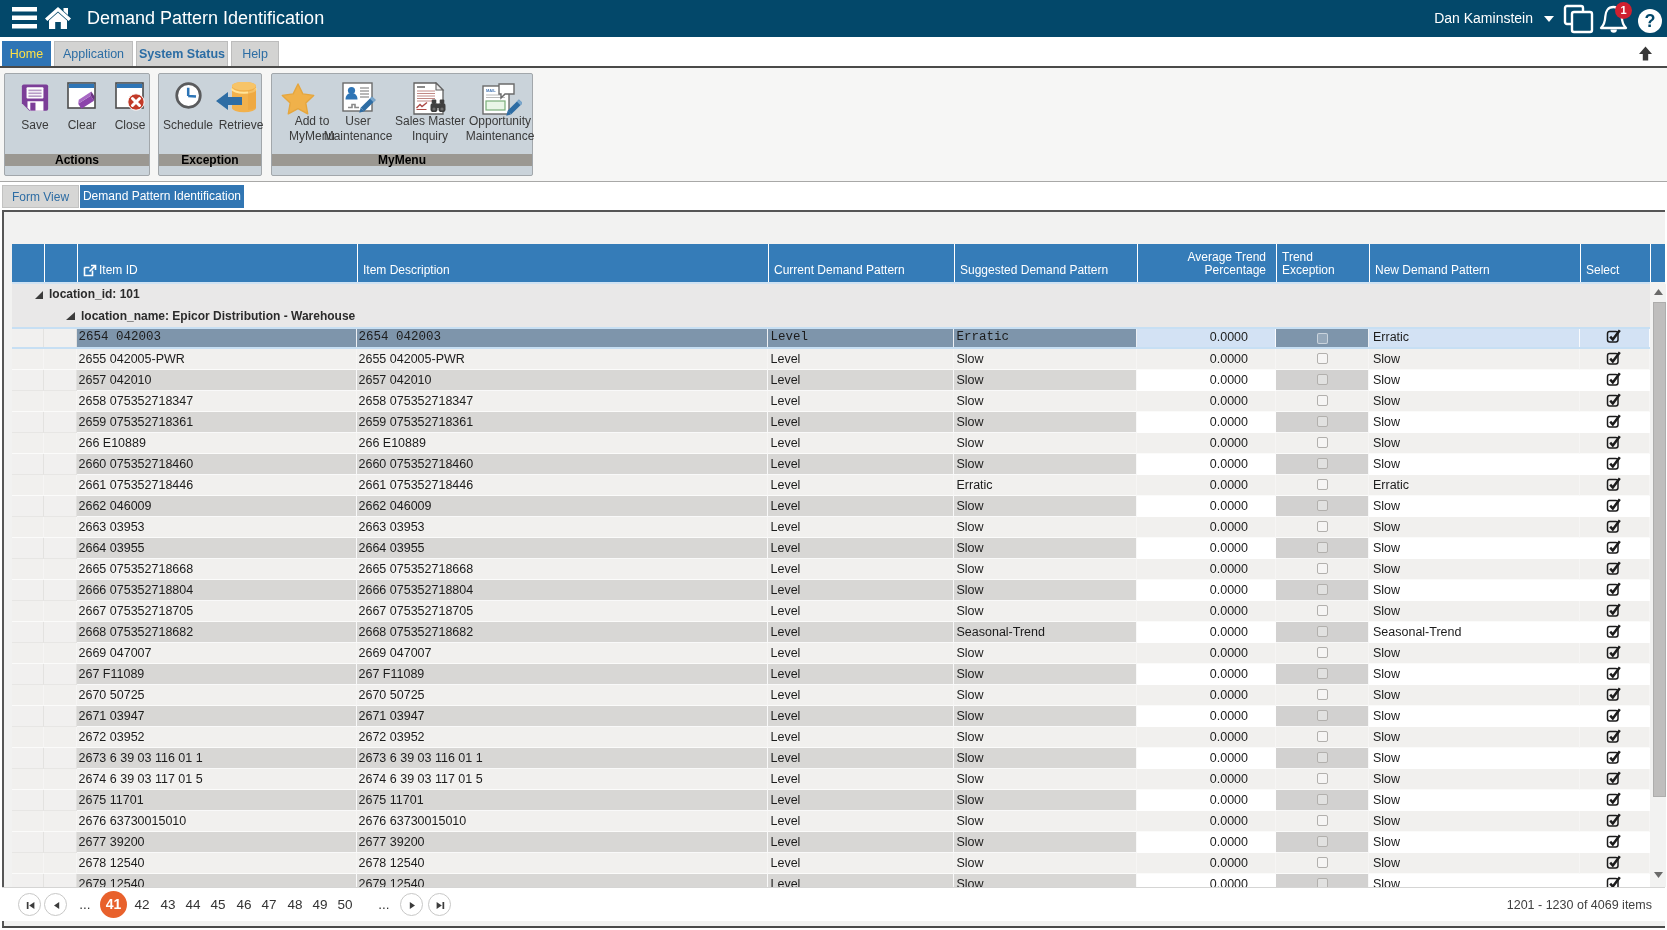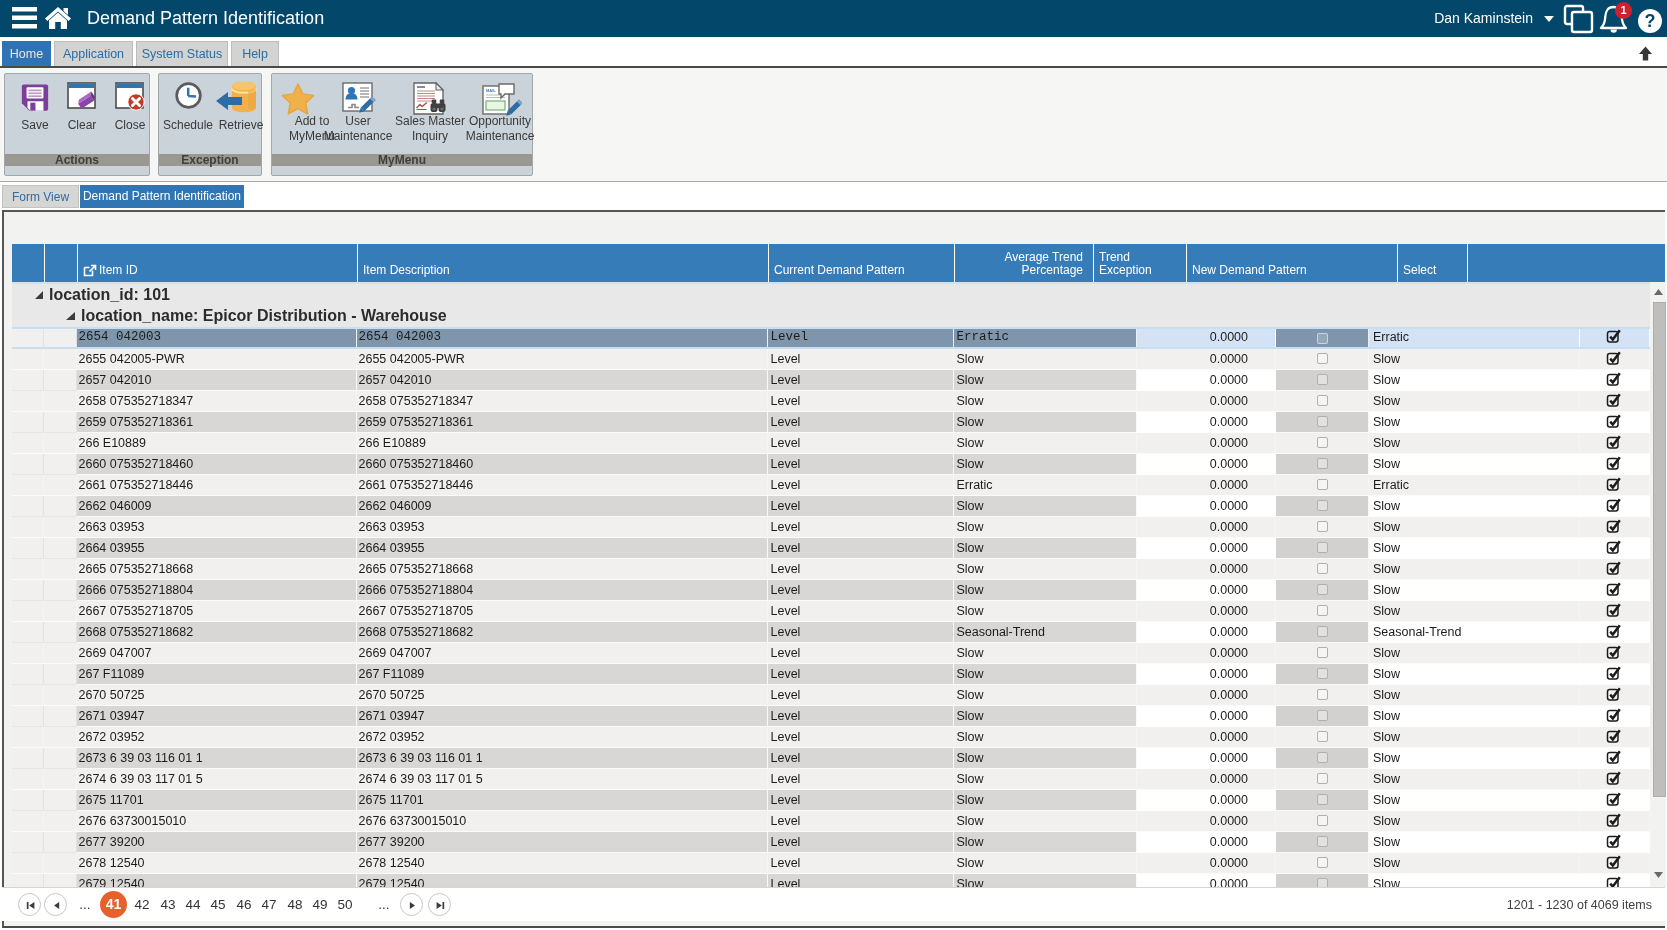--- a/index.html
+++ b/index.html
@@ -18,30 +18,30 @@
 #bellic { position:absolute; left:1597px; top:4px; }
 #badge { position:absolute; left:1615px; top:2px; width:17px; height:17px; border-radius:50%;
   background:#cf2030; color:#fff; font-size:11px; font-weight:bold; text-align:center; line-height:17px; }
 #helpc { position:absolute; left:1638px; top:9px; width:24px; height:24px; border-radius:50%;
   background:#fff; color:#03486a; font-weight:bold; font-size:18px; text-align:center; line-height:24px; }
 
 
 #menutabs { position:absolute; left:0; top:37px; width:1667px; height:29px; background:#fff; }
 .mtab { position:absolute; top:4px; height:25px; line-height:25px; text-align:center;
   font-size:12.5px; background:#d3d3d2; border:1px solid #bcbcbc; border-bottom:none; color:#2c6da4; }
-.mtab.act { background:#2e74b5; color:#e5e5e5; border-color:#2e74b5; }
+.mtab.act { background:#2e74b5; color:#fde047; border-color:#2e74b5; }
 #tabline { position:absolute; left:0; top:66px; width:1667px; height:2px; background:#4a4a49; }
 #ribcollapse { position:absolute; left:1638px; top:46px; }
 
 
 #ribbon { position:absolute; left:0; top:68px; width:1667px; height:113px; background:#f6f6f5; }
 #ribline { position:absolute; left:0; top:181px; width:1667px; height:1px; background:#a8a8a7; }
 .rgroup { position:absolute; top:73px; height:103px; background:#cad3da; border:1px solid #a2a7ab; border-radius:2px; }
 .rstrip { position:absolute; left:0; top:80px; width:100%; height:12px; background:#9b9892;
-  color:#404040; font-size:12px; font-weight:bold; text-align:center; line-height:12px; }
+  color:#000000; font-size:12px; font-weight:bold; text-align:center; line-height:12px; }
 .rlabel { position:absolute; font-size:12px; color:#3a3a3a; text-align:center; top:40px; line-height:15px; }
 .ricon { position:absolute; top:8px; }
 
 
 .stab { position:absolute; top:185px; height:23px; line-height:23px; font-size:12px; text-align:center; white-space:nowrap; }
 #stab1 { left:2px; width:77px; background:#d6d6d5; border:1px solid #c2c2c1; color:#2e6da4; }
 #stab2 { left:80px; width:164px; background:#3176b3; color:#fff; }
 
 
 #panel { position:absolute; left:2px; top:210px; width:1663px; height:718px;
@@ -52,21 +52,21 @@
 #ghead { position:relative; width:1653px; height:38px; background:#357cb8; display:flex; }
 .h { height:38px; border-left:1px solid #fff; color:#fff; font-size:12px;
   display:flex; align-items:flex-end; padding:0 0 5px 5px; line-height:13px; }
 .h:first-child { border-left:none; }
 .hA { width:32px; } .hB { width:33px; }
 .hid { width:280px; } .hdesc { width:411px; } .hcur { width:186px; } .hsug { width:183px; }
 .havg { width:139px; justify-content:flex-end; text-align:right; padding-right:10px; }
 .htrd { width:93px; } .hnew { width:211px; } .hsel { width:70px; } .hsc { width:15px; }
 #hblue { width:1638px; height:2px; background:#cfe2f3; }
 
-.grow { position:relative; width:1638px; font-size:16px; font-weight:bold; color:#2b2b2b; background:#e9e8e8;text-align:center; }
+.grow { position:relative; width:1638px; font-size:12px; font-weight:bold; color:#2b2b2b; background:#e9e8e8;text-align:center; }
 #grow1 { height:21px; line-height:21px; }
 #grow2 { height:22px; line-height:22px; }
 .gtri { position:absolute; top:7px; }
 
 .drow { display:flex; width:1638px; height:21px; }
 .c { height:21px; line-height:20px; font-size:12.5px; color:#1c1c1c; overflow:hidden; white-space:nowrap;
   border-right:1px solid rgba(255,255,255,0.85); border-bottom:1px solid rgba(255,255,255,0.85); }
 .cA { width:32px; } .cB { width:33px; }
 .cid { width:280px; padding-left:1.5px; } .cdesc { width:411px; padding-left:1.5px; }
 .ccur { width:186px; padding-left:2.5px; } .csug { width:183px; padding-left:2.5px; }
@@ -126,21 +126,21 @@
    <path d="M16.5 3 C11 3 8.5 7.5 8.3 12.5 C8.1 17.5 6.5 21.5 4 24 L29 24 C26.5 21.5 24.9 17.5 24.7 12.5 C24.5 7.5 22 3 16.5 3 Z" fill="none" stroke="#fff" stroke-width="2.3" stroke-linejoin="round"></path>
    <path d="M13.5 25.5 a3.2 3.2 0 0 0 6.4 0" fill="#fff"></path>
  </svg>
  <div id="badge">1</div>
  <div id="helpc">?</div>
 </div>
 
 <div id="menutabs">
  <div class="mtab act" style="left:2px; width:49px;">Home</div>
  <div class="mtab" style="left:54px; width:79px;">Application</div>
- <div class="mtab" style="left:136px; width:92px;">System Status</div>
+ <div class="mtab" style="left:136px; width:92px;font-weight:bold;">System Status</div>
  <div class="mtab" style="left:231px; width:48px;">Help</div>
 </div>
 <div id="tabline"></div>
 <svg id="ribcollapse" width="15" height="15" viewBox="0 0 15 15">
  <path d="M7.5 0.5 L14 8 H10.2 V14.5 H4.8 V8 H1 Z" fill="#383838"></path>
 </svg>
 
 <div id="ribbon"></div>
 <div id="ribline"></div>
 
@@ -277,20 +277,21 @@
         <span style="display:flex;align-items:center;">
           <svg width="14" height="13" viewBox="0 0 14 13">
             <path d="M1.5 3.5 h5 M1.5 3.5 v8 h8 v-5" fill="none" stroke="#fff" stroke-width="1.6"></path>
             <path d="M8 1.5 h4.5 v4.5 M12.3 1.7 L6.5 7.5" fill="none" stroke="#fff" stroke-width="1.6"></path>
           </svg>
           <span style="margin-left:2px;">Item ID</span>
         </span>
       </div>
   <div class="h hdesc">Item Description</div>
   <div class="h hcur">Current Demand Pattern</div>
+  <div class="h hsug">Suggested Demand Pattern</div>
   <div class="h havg">Average Trend<br>Percentage</div>
   <div class="h htrd">Trend<br>Exception</div>
   <div class="h hnew">New Demand Pattern</div>
   <div class="h hsel">Select</div>
   <div class="h hsc" style="border-left:1px solid #fff;"></div>
  </div>
  <div id="hblue"></div>
  <div class="grow" id="grow1">
       <svg class="gtri" style="left:23px;" width="8" height="8">
         <polygon points="8,0 8,8 0,8" fill="#3c3c3c"></polygon>

